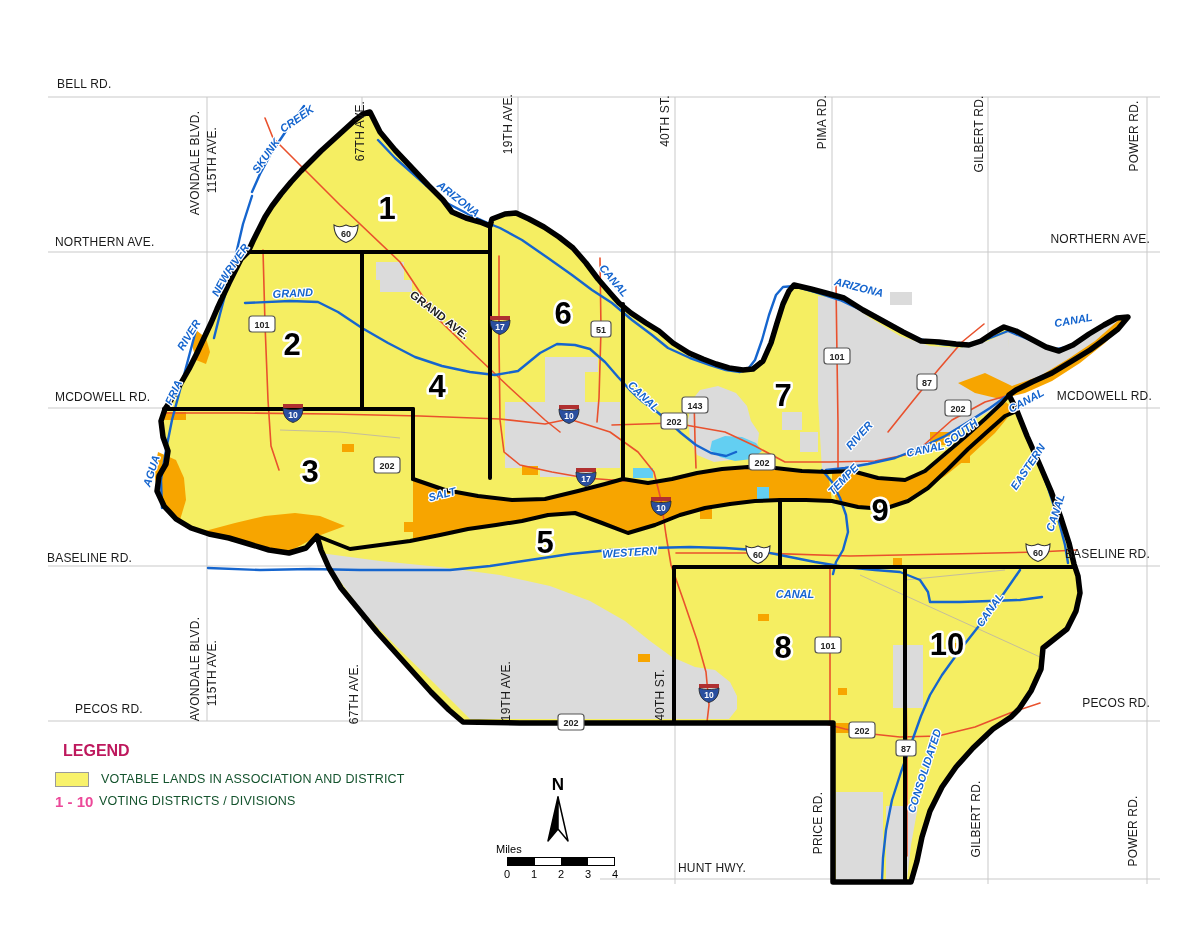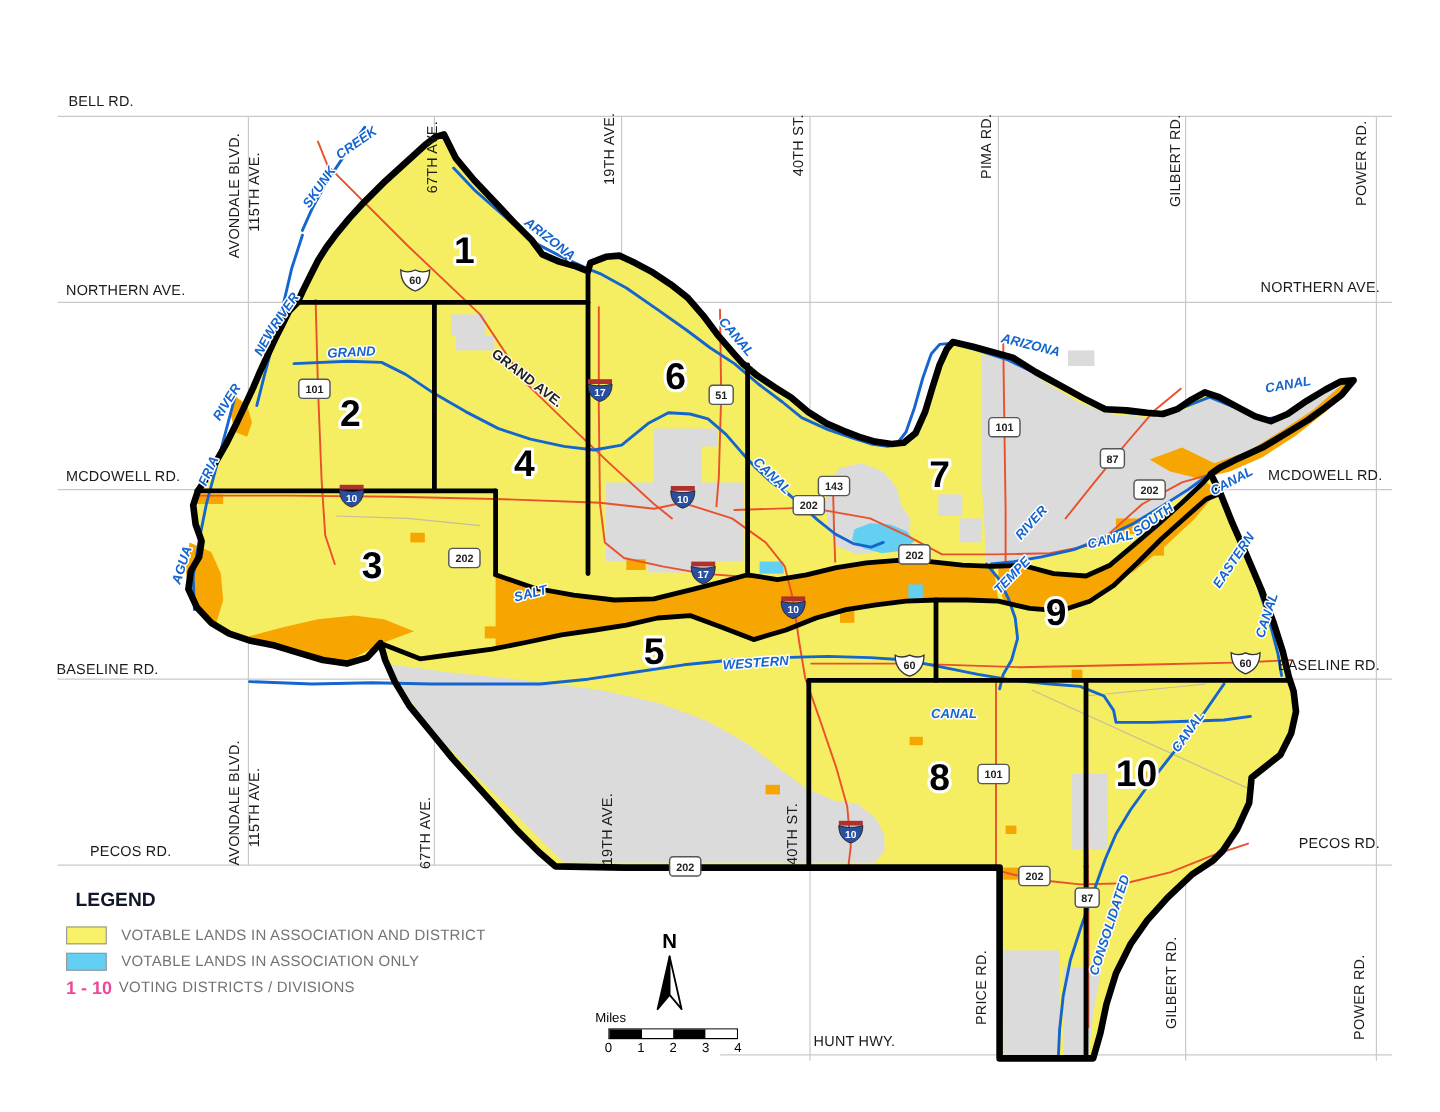--- a/index.html
+++ b/index.html
@@ -17,24 +17,24 @@
   .shtxt-i{font:bold 8.5px "Liberation Sans",sans-serif;fill:#fff;}
   .f-yellow{fill:var(--c-both);} .f-orange{fill:var(--c-district);}
   .f-cyan{fill:var(--c-assoc);} .f-gray{fill:var(--c-nonvot);}
   .s-canal{stroke:var(--c-canal);stroke-width:2.4;fill:none;stroke-linecap:round;stroke-linejoin:round;}
   .s-road{stroke:var(--c-road);stroke-width:1.6;fill:none;stroke-linecap:round;stroke-linejoin:round;}
   .s-minor{stroke:#c4bd9c;stroke-width:1;fill:none;}
   .s-grid{stroke:#c9c9c9;stroke-width:1;}
   .s-bound{stroke:#000;fill:none;stroke-linejoin:round;stroke-linecap:round;}
   
   #legend{position:absolute;left:55px;top:742px;}
-  #legend .hd{font:bold 16px "Liberation Sans",sans-serif;color:#0f172a;margin:0 0 8px 8px;}
+  #legend .hd{font:bold 16px "Liberation Sans",sans-serif;color:#be185d;margin:0 0 8px 8px;}
   .lg-row{display:flex;align-items:center;height:22px;}
   .lg-sw{width:32px;height:13px;border:1px solid #9a9a9a;margin-right:12px;flex:0 0 auto;}
-  .lg-tx{font:12.5px "Liberation Sans",sans-serif;color:#737373;letter-spacing:.2px;}
+  .lg-tx{font:12.5px "Liberation Sans",sans-serif;color:#14532d;letter-spacing:.2px;}
   .lg-range{font:bold 15px "Liberation Sans",sans-serif;color:#ec4899;width:44px;margin-right:0;
             display:inline-block;text-align:left;}
   .lg-row.range .lg-tx{}
   
   #north{position:absolute;left:536px;top:775px;width:44px;text-align:center;}
   #north .n{font:bold 17px "Liberation Sans",sans-serif;color:#000;}
   #scale{position:absolute;left:496px;top:843px;width:130px;}
   #scale .unit{font:11px "Liberation Sans",sans-serif;color:#000;text-align:left;margin-bottom:2px;}
   #scale .bar{display:flex;width:106px;height:7px;border:1px solid #000;margin:0 auto;}
   #scale .seg{flex:1;}
@@ -336,24 +336,20 @@
 </svg>
 
 
 <div id="legend">
   <div class="hd">LEGEND</div>
   <div id="legend-items">
         <div class="lg-row">
           <span class="lg-sw" style="background: rgb(248, 242, 107);"></span>
           <span class="lg-tx">VOTABLE LANDS IN ASSOCIATION AND DISTRICT</span>
         </div>
-        <div class="lg-row">
-          <span class="lg-sw" style="background: rgb(99, 207, 242);"></span>
-          <span class="lg-tx">VOTABLE LANDS IN ASSOCIATION ONLY</span>
-        </div>
       </div>
   <div class="lg-row range">
     <span class="lg-range">1 - 10</span>
     <span class="lg-tx">VOTING DISTRICTS / DIVISIONS</span>
   </div>
 </div>
 
 
 <div id="north">
   <div class="n">N</div>

